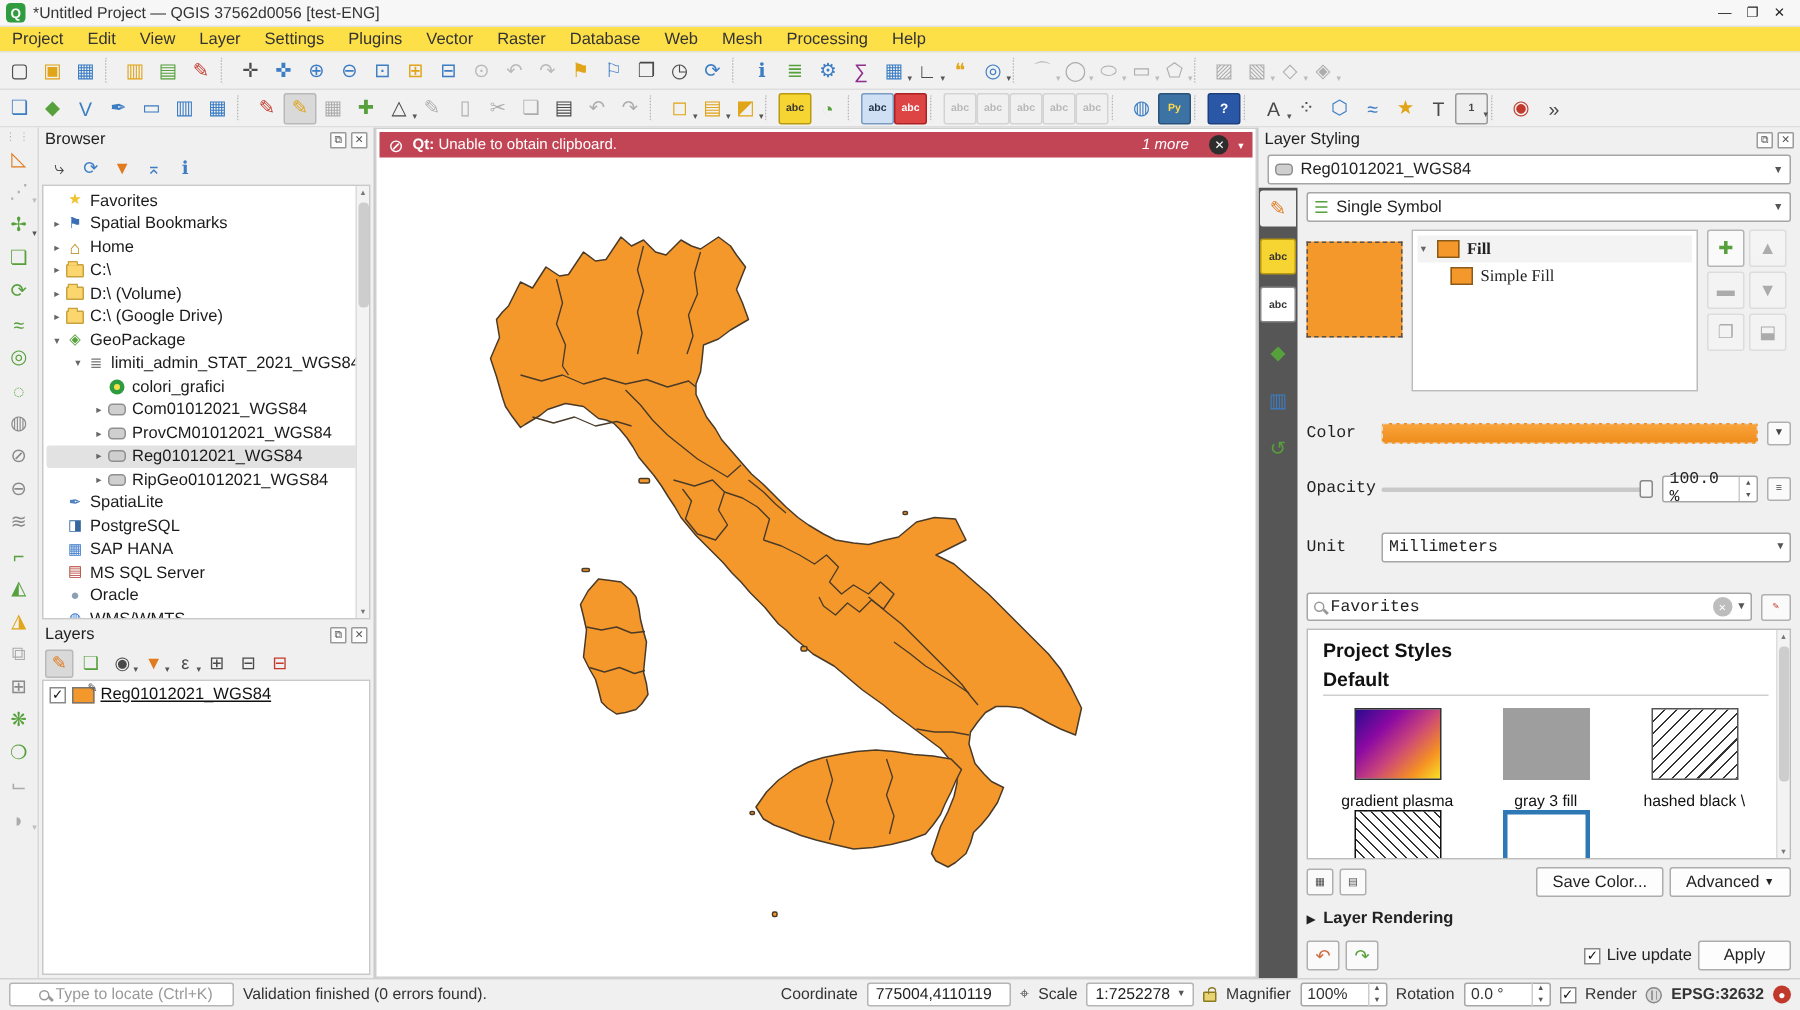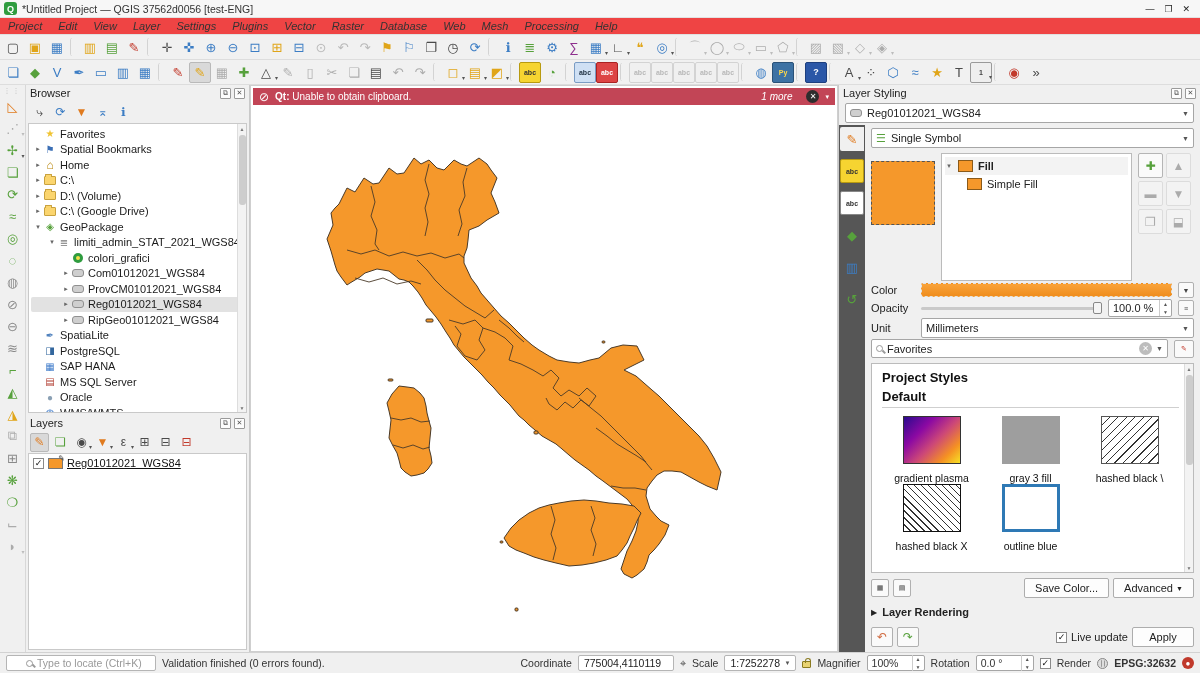--- a/index.html
+++ b/index.html
@@ -4,21 +4,21 @@
 <style>
   * { box-sizing: border-box; margin:0; padding:0; }
   html,body { width:1200px; height:673px; overflow:hidden; }
   body { font-family:"Liberation Sans","DejaVu Sans",sans-serif; font-size:11px; background:#f0f0f0; color:#222; }
 
   
   .titlebar { height:18px; background:#f7f7f7; display:flex; align-items:center; padding:0 4px; border-bottom:1px solid #e2e2e2; }
   .qgis-logo { width:13px; height:13px; border-radius:3px; background:#2f9c3f; color:#fff; font-size:9px; font-weight:bold; display:flex; align-items:center; justify-content:center; margin-right:5px; }
   .title-text { font-size:10.5px; color:#333; flex:1; }
   .win-controls { display:flex; gap:10px; color:#222; font-size:9px; padding-right:6px; }
-  .menubar { height:17px; background:#ef4444; display:flex; align-items:center; border-bottom:1px solid #e0e0e0;font-style:italic; }
+  .menubar { height:17px; background:#fde047; display:flex; align-items:center; border-bottom:1px solid #e0e0e0; }
   .menu-item { padding:1px 8px; color:#333; }
 
   
   .tbrow { height:25px; background:#f1f1f1; display:flex; align-items:center; border-bottom:1px solid #ddd; padding-left:2px; overflow:hidden; white-space:nowrap; }
   .tb-i { width:22px; height:21px; display:inline-flex; align-items:center; justify-content:center; font-size:13px; border-radius:2px; position:relative; flex:0 0 auto; }
   .tb-i.sep { width:7px; height:18px; border-left:1px dotted #b5b5b5; margin:0 2px; }
   .tb-i.caret::after { content:"▾"; font-size:6px; color:#555; position:absolute; right:-1px; bottom:2px; }
   .tb-i.active { background:#d9d9d9; border:1px solid #b9b9b9; }
   .dim { opacity:.33; filter:grayscale(70%); }
   .c-blue{color:#3c7dc4}.c-yellow{color:#e0a519}.c-green{color:#57a13c}.c-red{color:#c2392b}
@@ -82,29 +82,29 @@
 
   
   .right-panel { width:362px; background:#f0f0f0; border-left:1px solid #c9c9c9; display:flex; flex-direction:column; }
   .combo { background:#fff; border:1px solid #a6a6a6; border-radius:2px; height:20px; display:flex; align-items:center; padding:0 4px; gap:5px; }
   .combo .caret{margin-left:auto; font-size:7px; color:#555;}
   .rp-body { flex:1; display:flex; overflow:hidden; }
   .strip { width:26px; background:#565656; display:flex; flex-direction:column; align-items:center; padding-top:2px; gap:8px; }
   .strip .tb-i{width:24px;height:24px}
   .strip .tb-i.sel-tab{background:#f0f0f0; border-radius:2px 0 0 2px;}
   .rp-content { flex:1; display:flex; flex-direction:column; padding:3px 6px 2px 6px; overflow:hidden; }
-  .sym-editor { display:flex; gap:6px; margin-top:5px; height:128px; }
+  .sym-editor { display:flex; gap:6px; margin-top:5px; height:108px;font-family:Liberation Serif, serif; }
   .sym-preview { width:64px; height:64px; background:#f5982b; border:1px dashed #555; margin-top:8px; }
   .sym-tree { flex:1; background:#fff; border:1px solid #bbb; padding:3px; }
   .sym-tree-row { display:flex; align-items:center; gap:5px; height:18px; }
   .sym-tree-row .tw-arrow{width:8px}
   .sym-sw { width:15px; height:12px; background:#f5982b; border:1px solid #8a5a1a; }
   .sym-actions { width:56px; display:grid; grid-template-columns:25px 25px; grid-auto-rows:25px; gap:3px; }
   .sq-btn { border:1px solid #b5b5b5; background:#fafafa; border-radius:2px; display:flex; align-items:center; justify-content:center; font-size:12px; }
-  .frow { display:flex; align-items:center; margin-top:1px; gap:6px; }
+  .frow { display:flex; align-items:center; margin-top:20px; gap:6px;font-family:Liberation Mono, monospace; }
   .flabel { width:44px; color:#222; }
   .color-bar { flex:1; height:14px; background:linear-gradient(#f9a33a,#ef8d1d); border:1px dashed #e2e2e2; border-radius:2px; }
   .mini-btn { width:16px; height:16px; border:1px solid #b0b0b0; background:#fafafa; display:flex; align-items:center; justify-content:center; font-size:7px; color:#444; border-radius:2px;}
   .slider { flex:1; height:14px; position:relative; }
   .slider .track{position:absolute;left:0;right:0;top:6px;height:3px;background:#c9c9c9;border-radius:2px}
   .slider .thumb{position:absolute;right:0;top:1px;width:9px;height:12px;background:#f5f5f5;border:1px solid #888;border-radius:2px}
   .spin { background:#fff; border:1px solid #a6a6a6; height:18px; display:flex; align-items:center; border-radius:2px; }
   .spin .val{padding:0 4px; flex:1}
   .spin .steps{width:12px; border-left:1px solid #ccc; display:flex; flex-direction:column; align-items:center; font-size:5px; color:#555; line-height:8px;}
   .search-box { flex:1; background:#fff; border:1px solid #a6a6a6; border-radius:2px; height:19px; display:flex; align-items:center; padding:0 4px; gap:4px; }

